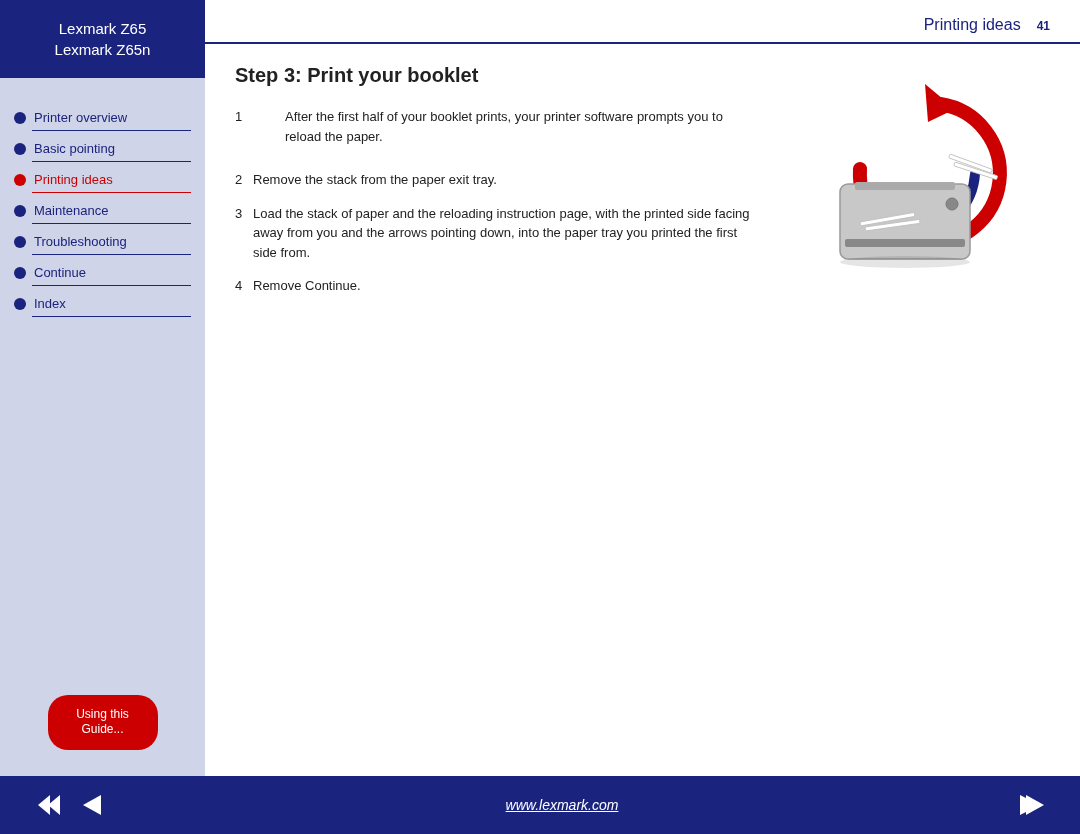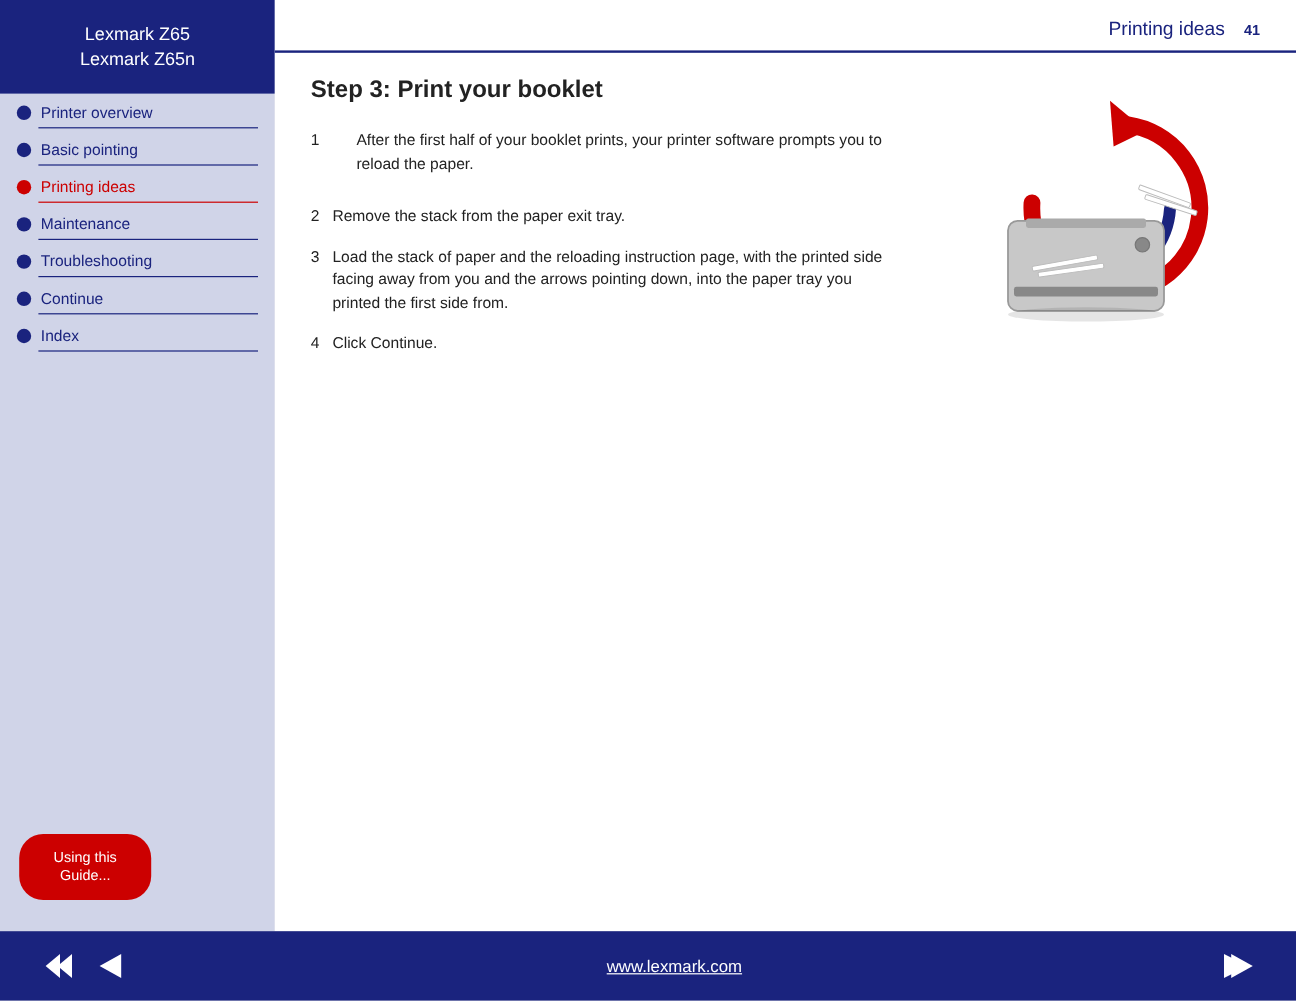--- a/index.html
+++ b/index.html
@@ -14,39 +14,39 @@
     }
 
     .main-container {
       display: flex;
       flex: 1;
       background: #e8e8e8;
     }
 
     
     .sidebar {
-      width: 229px;
+      width: 205px;
       background: #d0d4e8;
       display: flex;
       flex-direction: column;
       flex-shrink: 0;
     }
 
     .sidebar-header {
       background: #1a237e;
       color: white;
       text-align: center;
       padding: 18px 10px;
       font-size: 15px;
       line-height: 1.4;
     }
 
     .nav-items {
       flex: 1;
-      padding: 0 0;
+      padding: 24px 0;
     }
 
     .nav-item {
       display: flex;
       align-items: center;
       padding: 8px 14px;
       cursor: pointer;
       position: relative;
     }
 
@@ -82,20 +82,21 @@
       background: #1a237e;
     }
 
     .nav-underline.active {
       background: #cc0000;
     }
 
     .sidebar-bottom {
       padding: 16px;
       display: flex;
+      justify-content: center;
       margin-bottom: 10px;
     }
 
     .using-guide-btn {
       background: #cc0000;
       color: white;
       border-radius: 20px;
       padding: 12px 20px;
       font-size: 12px;
       text-align: center;
@@ -175,21 +176,21 @@
       min-width: 18px;
       font-weight: normal;
       color: #222;
     }
 
     .step-text {
       flex: 1;
     }
 
     .sub-text {
-      margin-left: 20px;
+      margin-left: 32px;
       font-size: 13px;
       color: #222;
       line-height: 1.5;
       margin-bottom: 10px;
     }
 
     .illustration-area {
       width: 280px;
       display: flex;
       align-items: flex-start;
@@ -227,20 +228,21 @@
       cursor: pointer;
       color: white;
       font-size: 20px;
     }
 
     .website-link {
       color: white;
       font-size: 14px;
       text-decoration: underline;
       cursor: pointer;
+      font-style: italic;
     }
 
     .nav-arrows-right {
       display: flex;
     }
   </style>
 </head>
 <body>
 
 <div class="main-container">
@@ -327,21 +329,21 @@
             <div class="step-text">Remove the stack from the paper exit tray.</div>
           </li>
 
           <li>
             <span class="step-num">3&nbsp;</span>
             <div class="step-text">Load the stack of paper and the reloading instruction page, with the printed side facing away from you and the arrows pointing down, into the paper tray you printed the first side from.</div>
           </li>
 
           <li>
             <span class="step-num">4&nbsp;</span>
-            <div class="step-text">Click Continue.</div>
+            <div class="step-text">Remove Continue.</div>
           </li>
         </ol>
       </div>
 
       <div class="illustration-area">
         <svg class="printer-illustration" viewBox="0 0 260 220" xmlns="http://www.w3.org/2000/svg">
 
           <path d="M 160 30 A 70 70 0 1 1 80 95" stroke="#cc0000" stroke-width="14" fill="none" stroke-linecap="round"></path>
 
           <polygon points="145,10 175,35 148,48" fill="#cc0000"></polygon>

